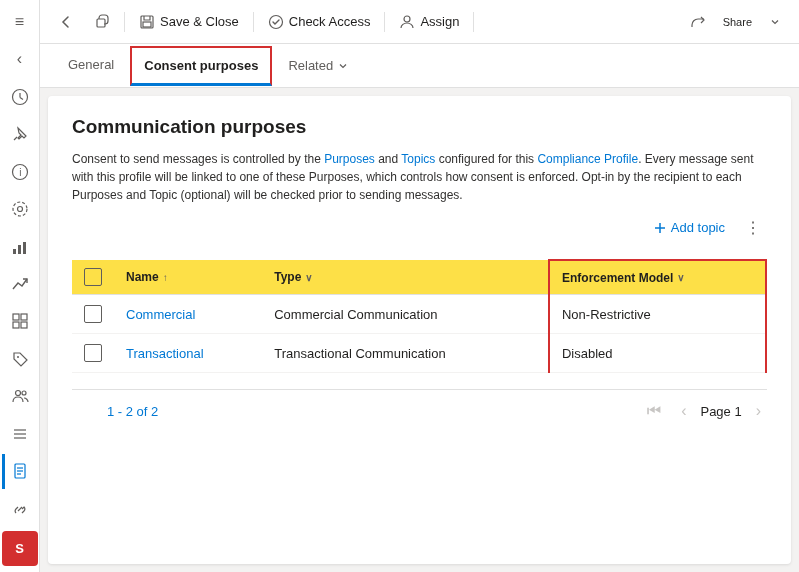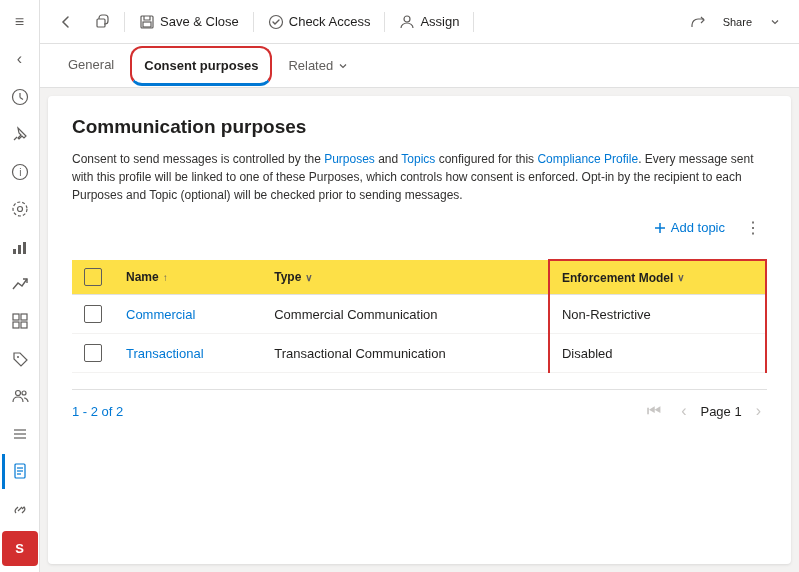--- a/index.html
+++ b/index.html
@@ -104,21 +104,21 @@
       color: #605e5c;
       border-bottom: 2px solid transparent;
       white-space: nowrap;
     }
     .nav-tab.active {
       color: #201f1e;
       font-weight: 600;
       border-bottom: 2px solid #0078d4;
       border: 2px solid #d32f2f;
       border-bottom: 3px solid #0078d4;
-      border-radius: 12px;
+      border-radius: 0;
     }
     .nav-tab-with-arrow {
       display: flex;
       align-items: center;
       gap: 4px;
       padding: 10px 12px;
       cursor: pointer;
       font-size: 13px;
       color: #605e5c;
     }
@@ -220,21 +220,21 @@
 
     
     .pagination {
       display: flex;
       align-items: center;
       justify-content: space-between;
       margin-top: 16px;
       padding-top: 8px;
       border-top: 1px solid #e0e0e0;
     }
-    .page-count { font-size: 13px; color: #0078d4; font-weight: 500; }
+    .page-count { font-size: 13px; color: #0078d4; font-weight: 500; margin-left: 35px; }
     .page-nav { display: flex; align-items: center; gap: 8px; }
     .page-nav-btn {
       background: transparent;
       border: none;
       cursor: pointer;
       color: #605e5c;
       font-size: 16px;
       padding: 4px 6px;
       border-radius: 4px;
     }

